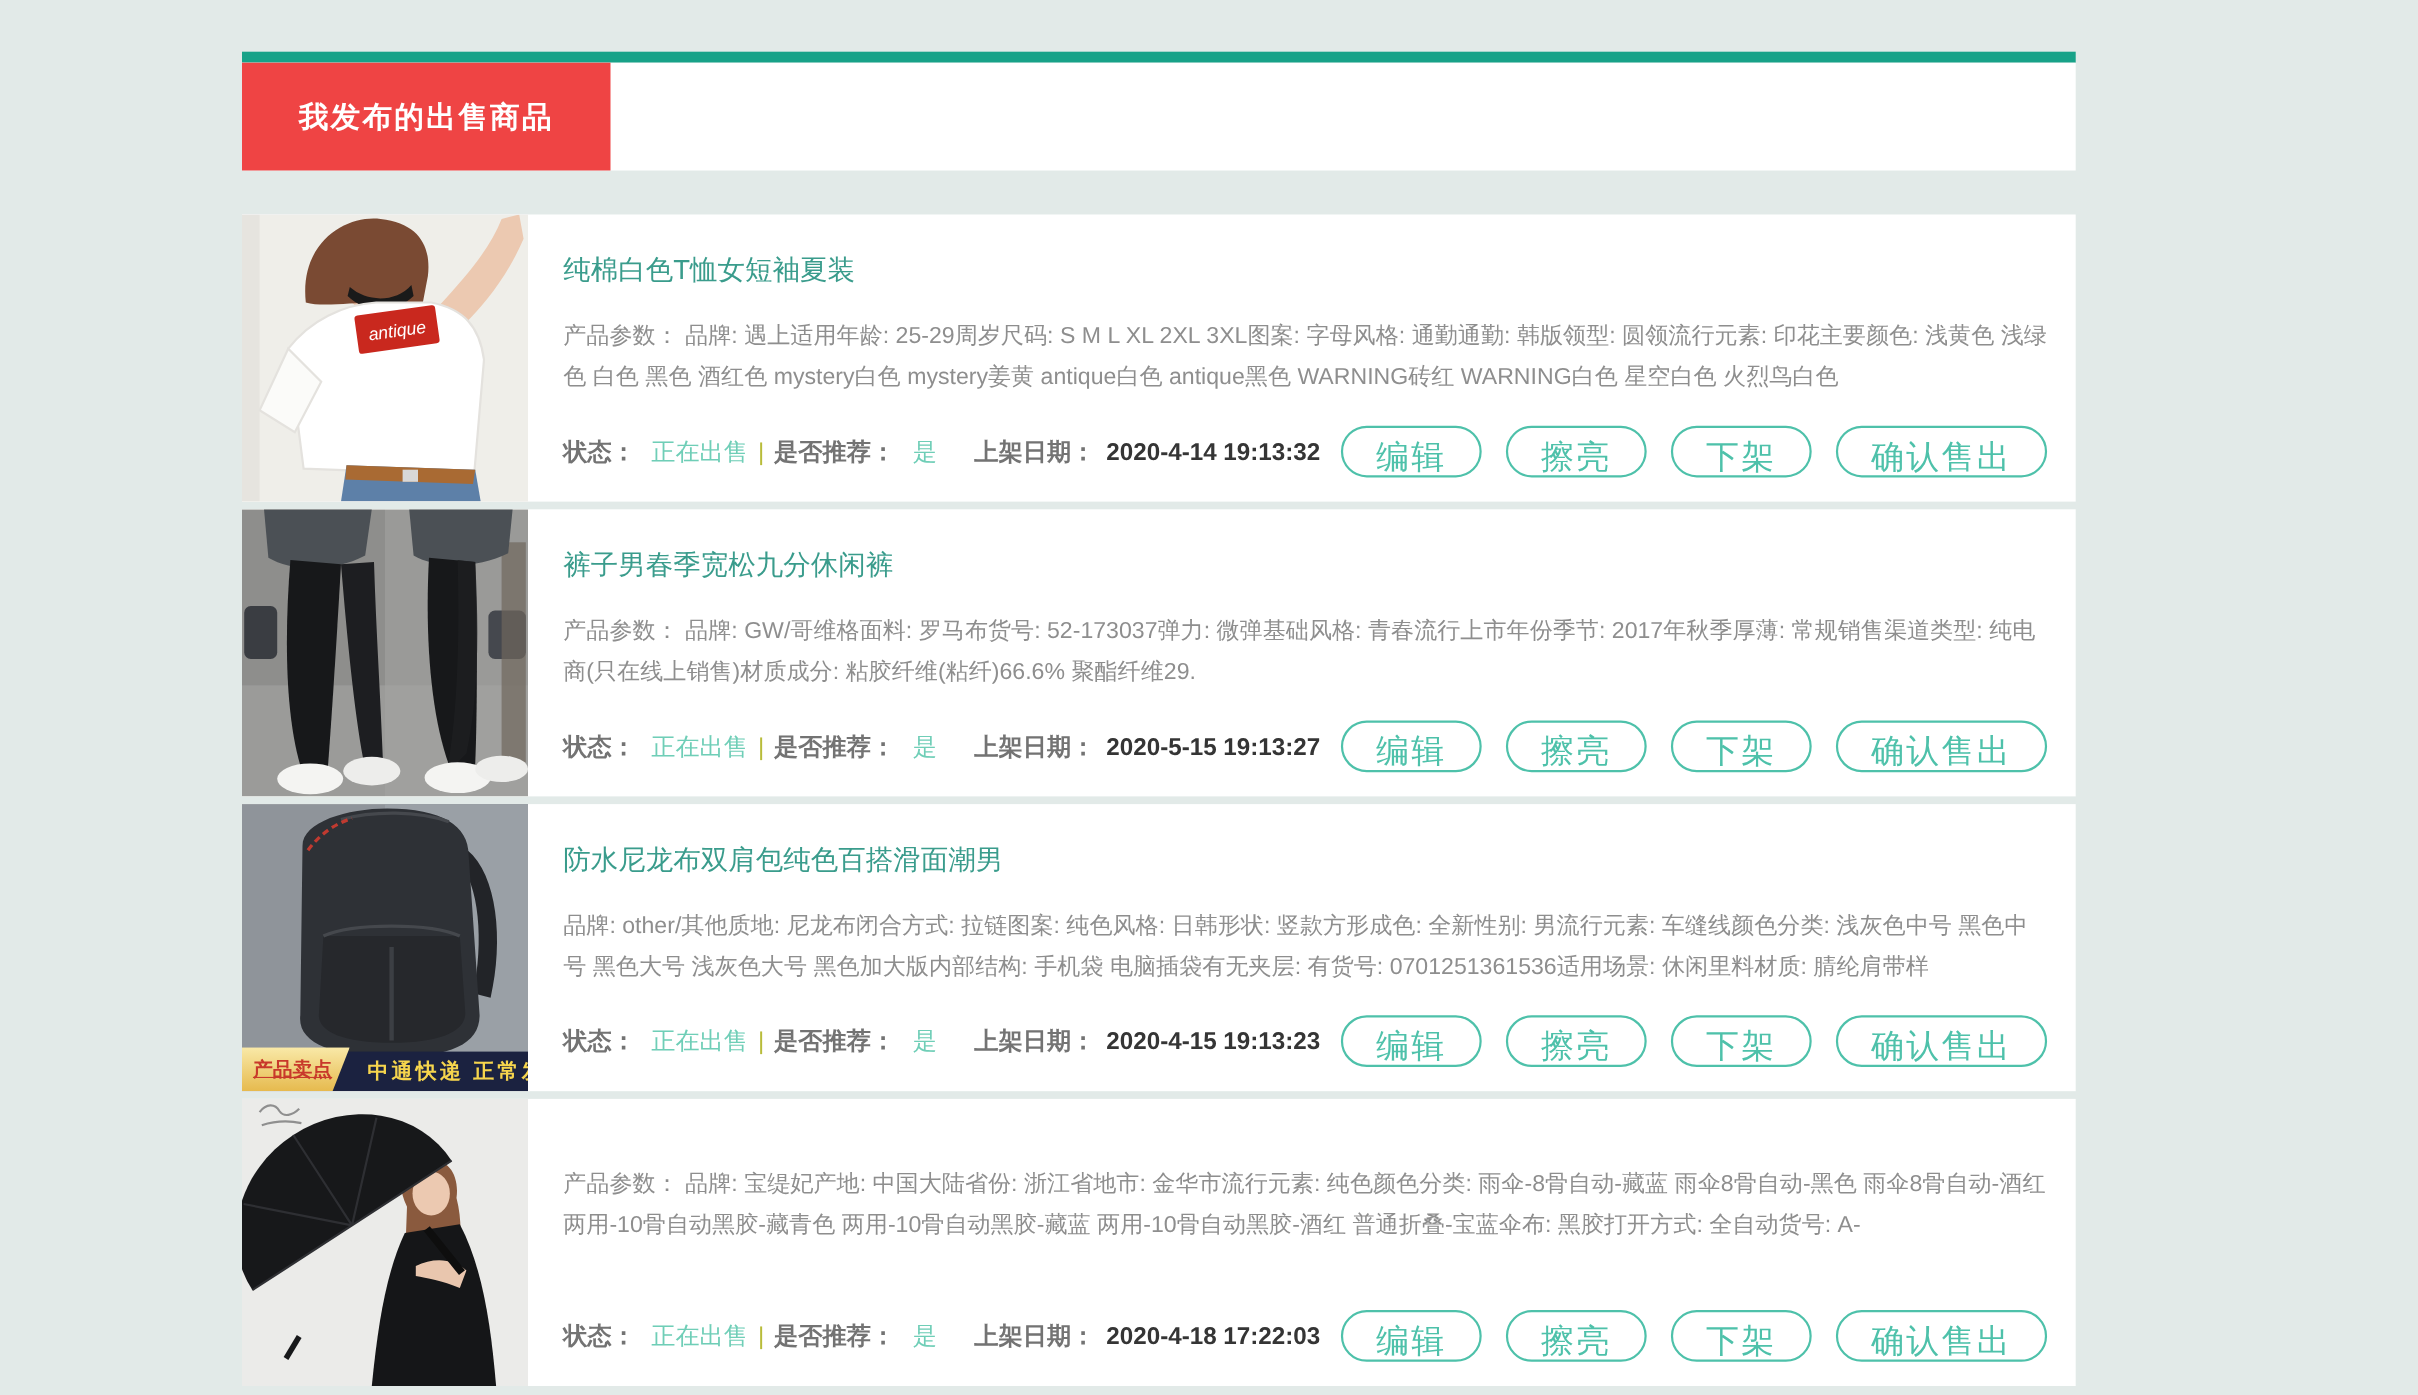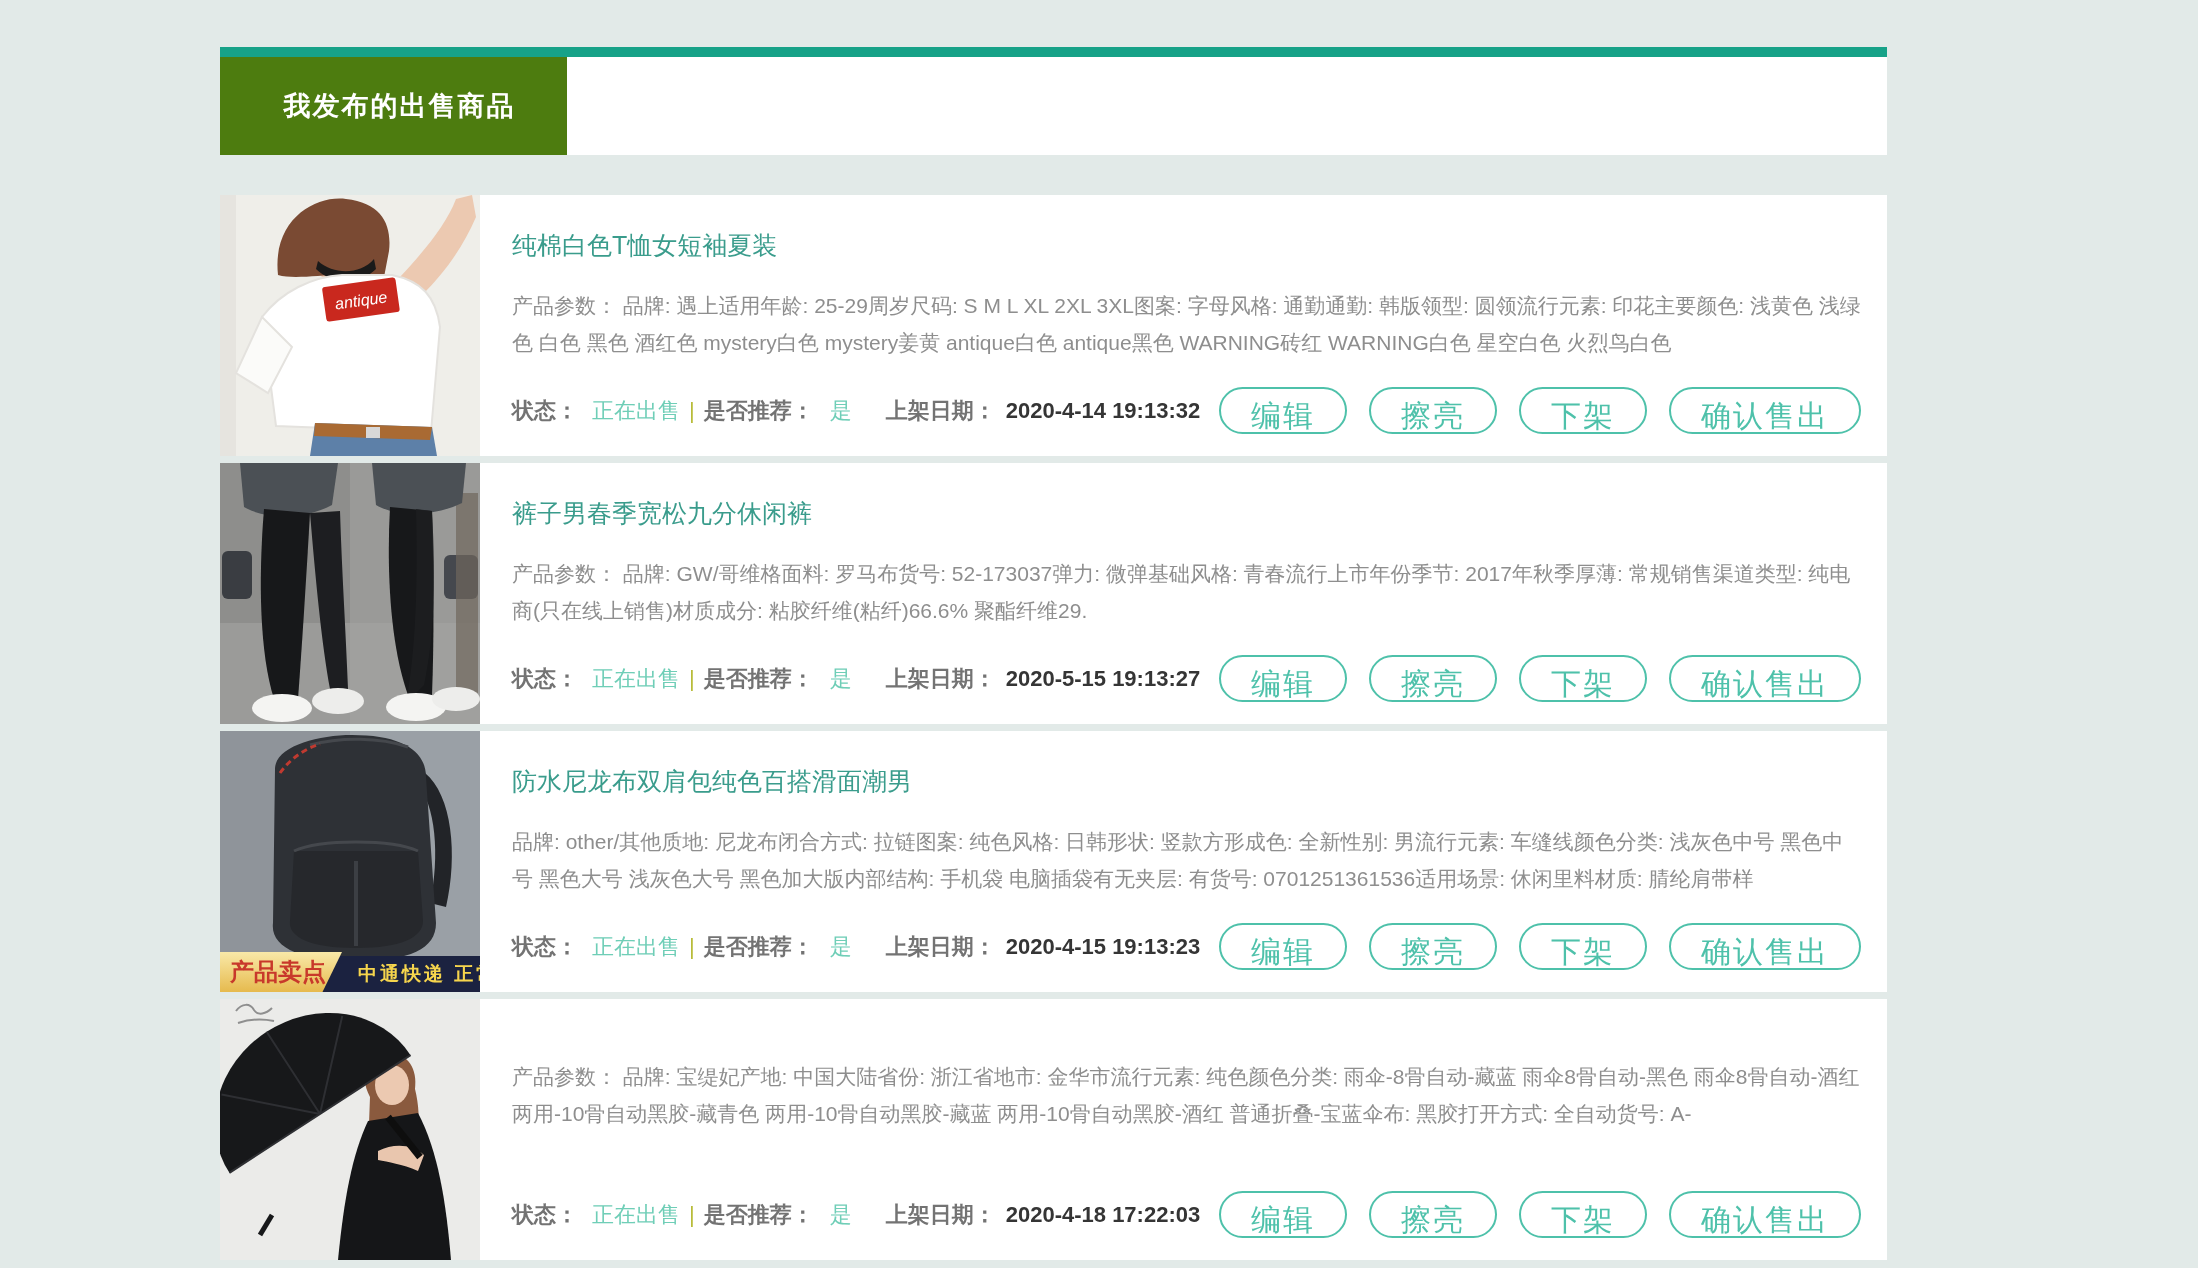--- a/index.html
+++ b/index.html
@@ -7,23 +7,23 @@
   body{
     width:2198px;height:1268px;
     background:#e2eae8;
     font-family:"Liberation Sans", sans-serif;
     position:relative;
   }
   .wrap{position:absolute;left:220px;top:47px;width:1667px;}
   .accent-bar{height:10px;background:#17a288;}
   .header-row{height:98px;background:#ffffff;display:flex;}
   .tab{
-    width:335px;height:98px;background:#4d7c0f;color:#ffffff;
+    width:335px;height:98px;background:#ef4444;color:#ffffff;
     font-size:27px;font-weight:600;letter-spacing:2px;
-    display:flex;align-items:center;justify-content:center;cursor:pointer;padding-left:12px;
+    display:flex;align-items:center;justify-content:center;cursor:pointer;
   }
   .cards{margin-top:40px;display:flex;flex-direction:column;gap:7px;}
   .card{background:#ffffff;height:261px;display:flex;}
   .thumb{width:260px;height:261px;flex:none;position:relative;overflow:hidden;cursor:pointer;background:#f0efec;}
   .thumb svg{display:block;width:100%;height:100%;}
   .info{flex:1;min-width:0;position:relative;padding:34px 26px 0 32px;}
   .title{color:#3a9c8c;font-size:25px;text-decoration:none;display:inline-block;cursor:pointer;}
   .desc{margin:25px 0 0;color:#8e8e8e;font-size:21px;line-height:37px;max-height:79px;overflow:hidden;}
   .meta-row{position:absolute;left:32px;right:26px;bottom:22px;display:flex;align-items:center;justify-content:space-between;}
   .meta{font-size:22px;color:#3c3c3c;white-space:nowrap;}
@@ -39,24 +39,25 @@
     background:#ffffff;border:2px solid #4ec1aa;color:#4ec1aa;
     font-size:30px;height:47px;padding:12px 30px;border-radius:24px;
     letter-spacing:2px;cursor:pointer;line-height:1;
   }
   .thumb-banner{
     position:absolute;left:0;right:0;bottom:0;height:36px;
     background:#1b2240;display:flex;align-items:center;
   }
   .banner-tag{
     background:linear-gradient(#f9e9a8,#e6ba4e);color:#c8392b;
-    font-size:24px;font-weight:700;height:40px;line-height:40px;
+    font-size:18px;font-weight:700;height:40px;line-height:40px;
     padding:0 16px 0 10px;margin-top:-4px;
     clip-path:polygon(0 0,100% 0,84% 100%,0 100%);
     white-space:nowrap;
+    text-decoration:underline;
   }
   .banner-text{color:#f6d54d;font-size:19px;font-weight:700;letter-spacing:3px;margin-left:16px;white-space:nowrap;}
 </style>
 </head>
 <body>
 
 <div class="wrap">
   <div class="accent-bar"></div>
   <div class="header-row">
     <div class="tab">我发布的出售商品</div>

